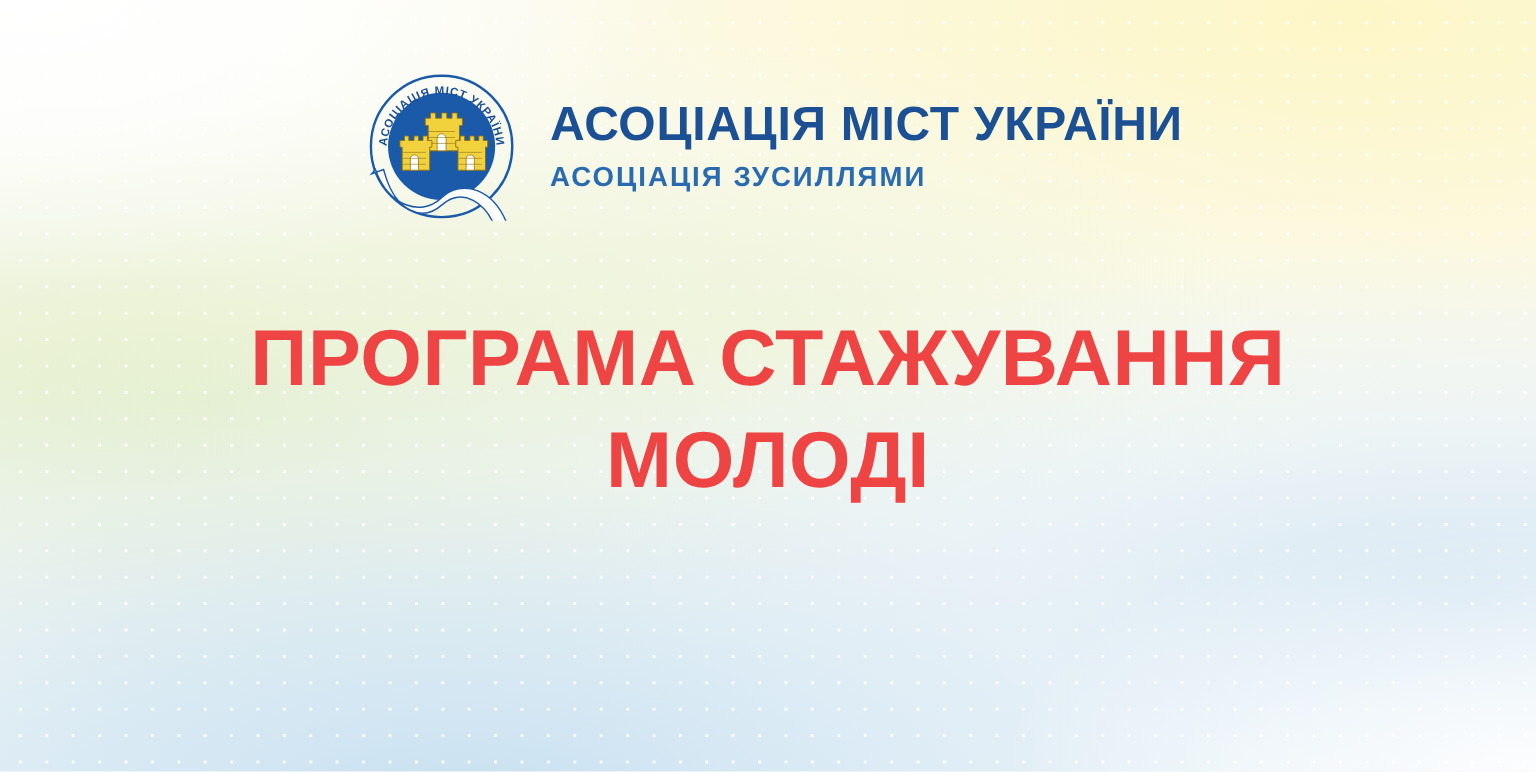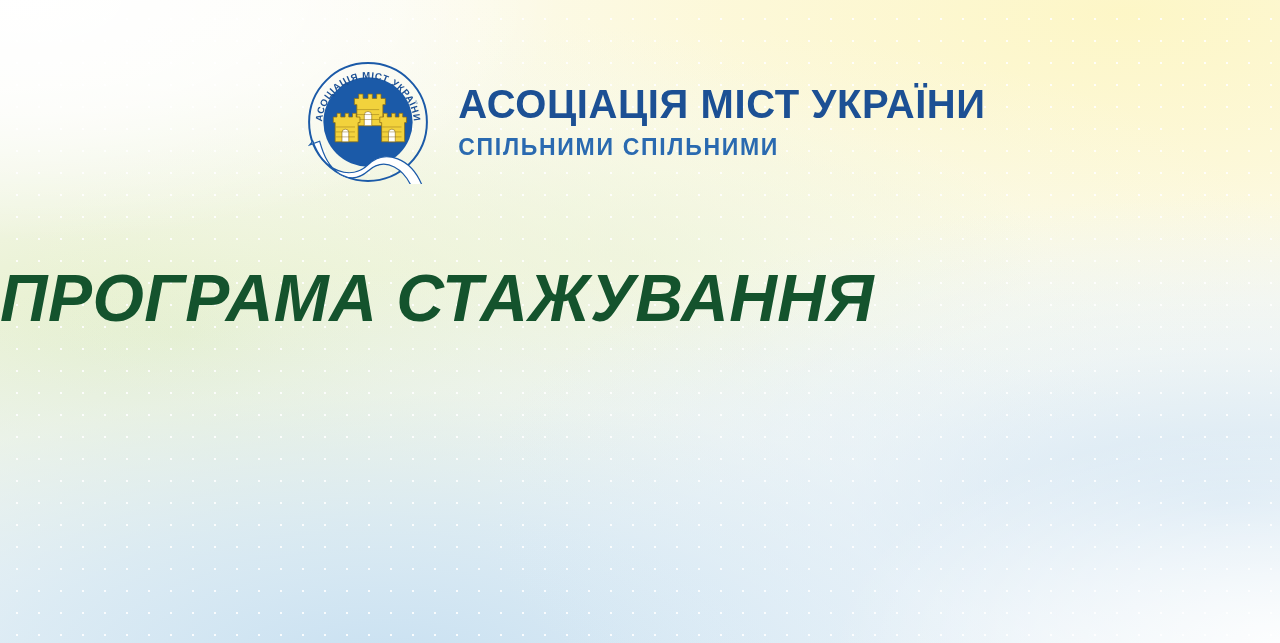--- a/index.html
+++ b/index.html
@@ -138,29 +138,28 @@
     font-weight: 700;
     letter-spacing: 1.7px;
     line-height: 1.1;
     color: #2a6ab0;
     white-space: nowrap;
   }
 
   
   .headline {
     margin-top: 72px;
-    text-align: left;
-    color: #14532d;
+    text-align: center;
+    color: #ef4444;
     font-size: 66px;
     font-weight: 700;
     line-height: 1.29;
     letter-spacing: 0.5px;
     text-transform: uppercase;
     width: 100%;
-    font-style: italic;
   }
   .headline .hl-line {
     display: block;
     white-space: nowrap;
   }
 </style>
 </head>
 <body>
 
 <div class="banner">
@@ -225,22 +224,23 @@
         <g>
           <path fill="#ffffff" stroke="#1b5aa8" stroke-width="2" d="M6,137 l16,-6 l3,10 c14,44 48,62 75,38 c27,-24 61,-6 75,38 l3,10 l16,-6
                    l-5,-14 c-18,-50 -62,-64 -89,-38 c-27,26 -71,12 -89,-38 z"></path>
           <path fill="#ffffff" stroke="#1b5aa8" stroke-width="2" d="M6,163 l16,6 l3,-10 c14,-44 48,-62 75,-38 c27,24 61,6 75,-38 l3,-10 l16,6
                    l-5,14 c-18,50 -62,64 -89,38 c-27,-26 -71,-12 -89,38 z" opacity="0"></path>
         </g>
       </svg>
 
       <div class="lockup-text">
         <div class="org-name">АСОЦІАЦІЯ МІСТ УКРАЇНИ</div>
-        <div class="org-tagline">СПІЛЬНИМИ СПІЛЬНИМИ</div>
+        <div class="org-tagline">АСОЦІАЦІЯ ЗУСИЛЛЯМИ</div>
       </div>
     </div>
 
     <h1 class="headline">
       <span class="hl-line">ПРОГРАМА СТАЖУВАННЯ</span>
+      <span class="hl-line">МОЛОДІ</span>
     </h1>
 
   </div>
 </div>
 
 </body></html>

